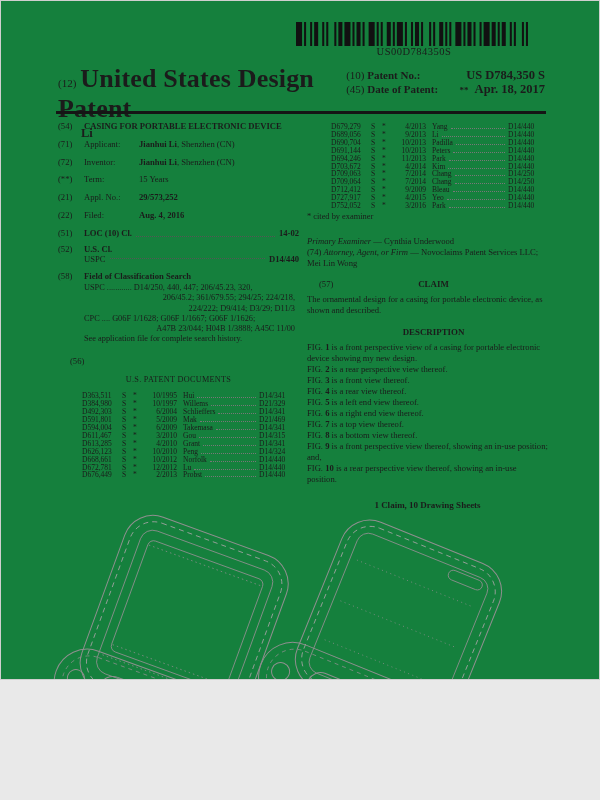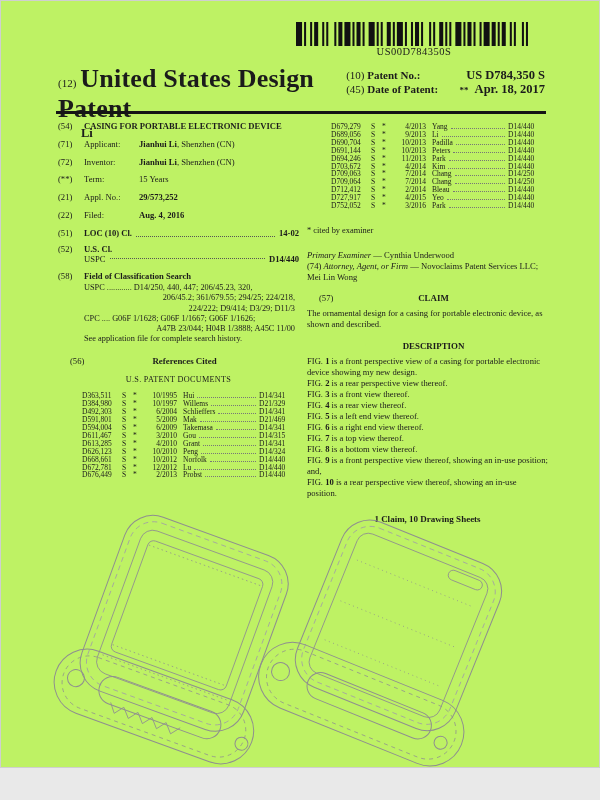--- a/index.html
+++ b/index.html
@@ -1,16 +1,16 @@
 <!DOCTYPE html>
 <html><head>
 <meta charset="utf-8">
 <style>
   html,body{margin:0;padding:0;background:#e9e9e9;}
-  .page{position:relative;width:600px;height:768px;margin:0 auto;background:#bef264;
+  .page{position:relative;width:600px;height:680px;margin:0 auto;background:#15803d;
         border:1px solid #cfcfcf;box-sizing:border-box;overflow:hidden;
         font-family:"Liberation Serif", serif;color:#1b1b1b;}
 
   
   .barcode{position:absolute;left:295px;top:21px;width:236px;text-align:center;}
   .barcode svg{display:block;width:236px;height:24px;}
   .barcode .cap{font-size:10.5px;letter-spacing:0.5px;line-height:12px;}
 
   
   .hdr{position:absolute;left:57px;top:63px;width:487px;display:flex;justify-content:space-between;}
@@ -52,21 +52,21 @@
 
   .ref-row{display:flex;font-size:7.5px;line-height:7.9px;padding-left:24px;align-items:baseline;}
   .r-no{width:40px;flex:none;}
   .r-k{width:11px;flex:none;}
   .r-s{width:11px;flex:none;}
   .r-d{width:33px;flex:none;text-align:right;margin-right:6px;}
   .r-n{flex:none;}
   .r-l{flex:1;border-bottom:1px dotted #777;margin:0 3px 1.5px 3px;min-width:6px;}
   .r-c{width:40px;flex:none;}
 
-  .cited-note{font-size:8.4px;margin-top:16px;}
+  .cited-note{font-size:8.4px;margin-top:2px;}
   .agent-block{margin-top:13px;font-size:8.6px;line-height:11px;}
   .claim-text,.fig-line{font-size:8.6px;line-height:11px;}
   .fig-lines{margin-top:2px;}
   .footer-note{text-align:center;font-weight:bold;font-size:9px;margin-top:15px;}
 
   
   .drawings{position:absolute;left:0;top:496px;width:600px;height:304px;}
 </style>
 </head>
 <body>
@@ -199,21 +199,20 @@
           <div class="cls-line right">206/45.2; 361/679.55; 294/25; 224/218,</div>
           <div class="cls-line right">224/222; D9/414; D3/29; D11/3</div>
           <div class="cls-line left">CPC .... G06F 1/1628; G06F 1/1667; G06F 1/1626;</div>
           <div class="cls-line right">A47B 23/044; H04B 1/3888; A45C 11/00</div>
           <div class="cls-line left">See application file for complete search history.</div>
         </div>
     </div>
 
     <div class="sec-head">
       <span class="num">(56)</span>
-      <span class="t">References Cited</span>
     </div>
     <div class="subhead">U.S. PATENT DOCUMENTS</div>
     <div id="refs-left">
         <div class="ref-row">
           <span class="r-no">D363,511</span>
           <span class="r-k">S</span>
           <span class="r-s">*</span>
           <span class="r-d">10/1995</span>
           <span class="r-n">Hui</span>
           <span class="r-l"></span>
@@ -383,21 +382,21 @@
           <span class="r-s">*</span>
           <span class="r-d">7/2014</span>
           <span class="r-n">Chang</span>
           <span class="r-l"></span>
           <span class="r-c">D14/250</span>
         </div>
         <div class="ref-row">
           <span class="r-no">D712,412</span>
           <span class="r-k">S</span>
           <span class="r-s">*</span>
-          <span class="r-d">2/2014</span>
+          <span class="r-d">9/2009</span>
           <span class="r-n">Bleau</span>
           <span class="r-l"></span>
           <span class="r-c">D14/440</span>
         </div>
         <div class="ref-row">
           <span class="r-no">D727,917</span>
           <span class="r-k">S</span>
           <span class="r-s">*</span>
           <span class="r-d">4/2015</span>
           <span class="r-n">Yeo</span>

